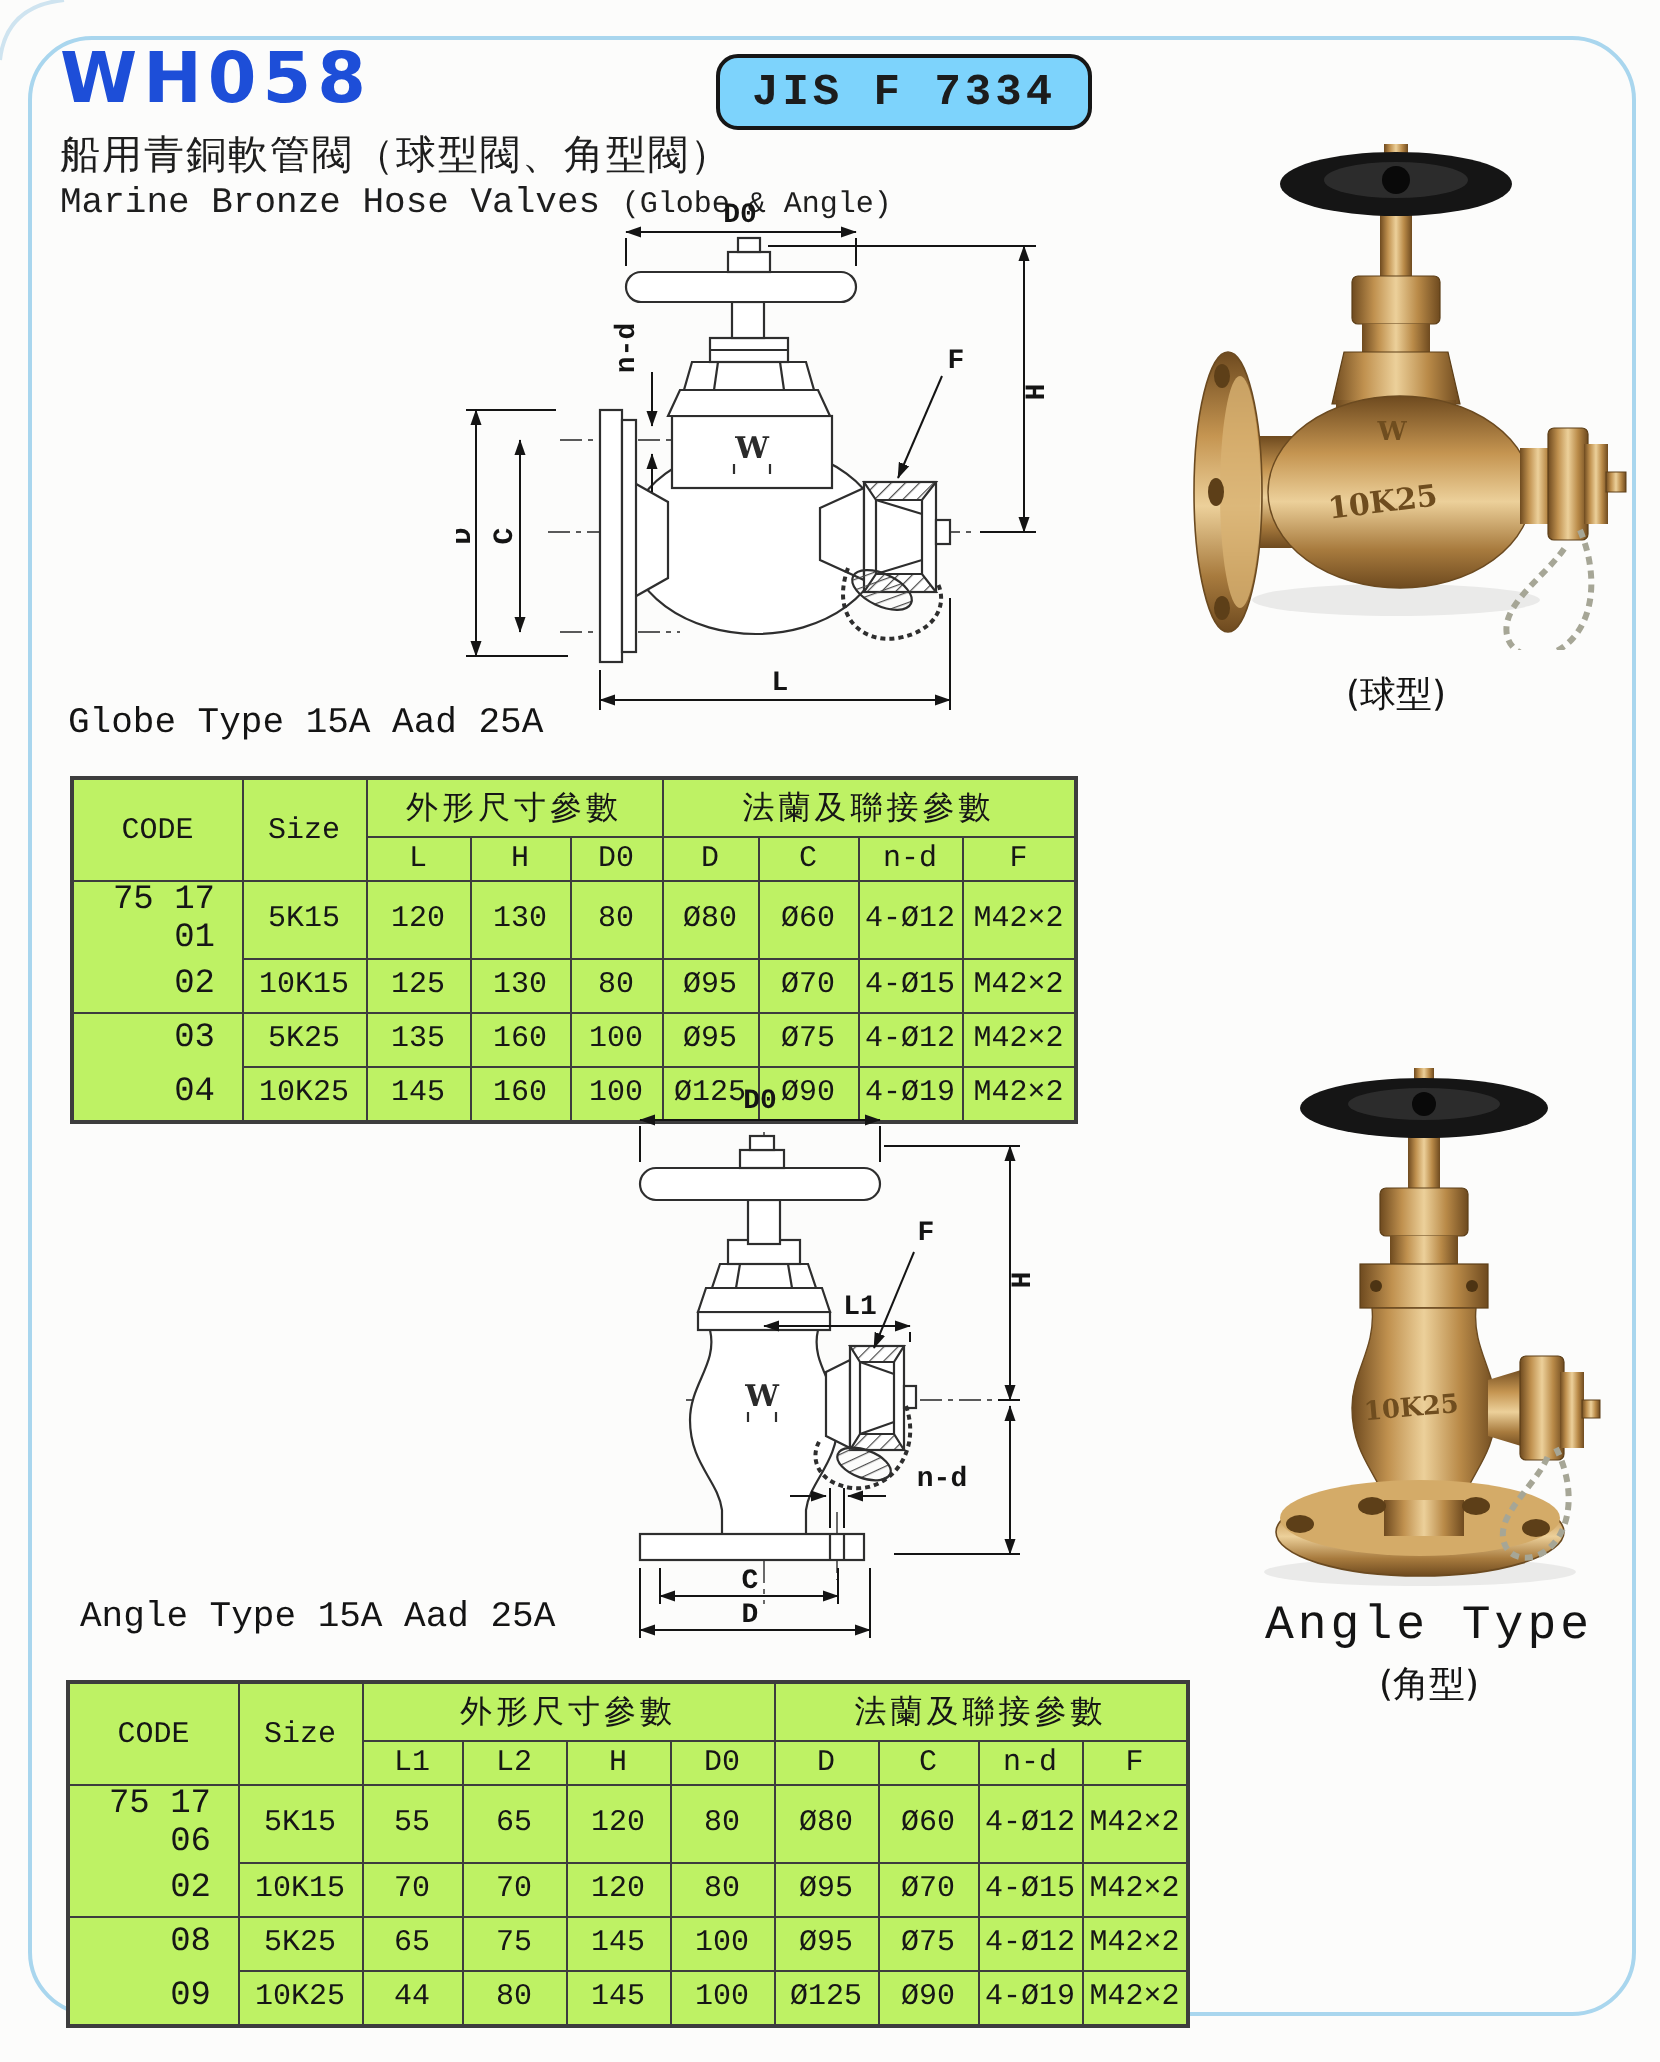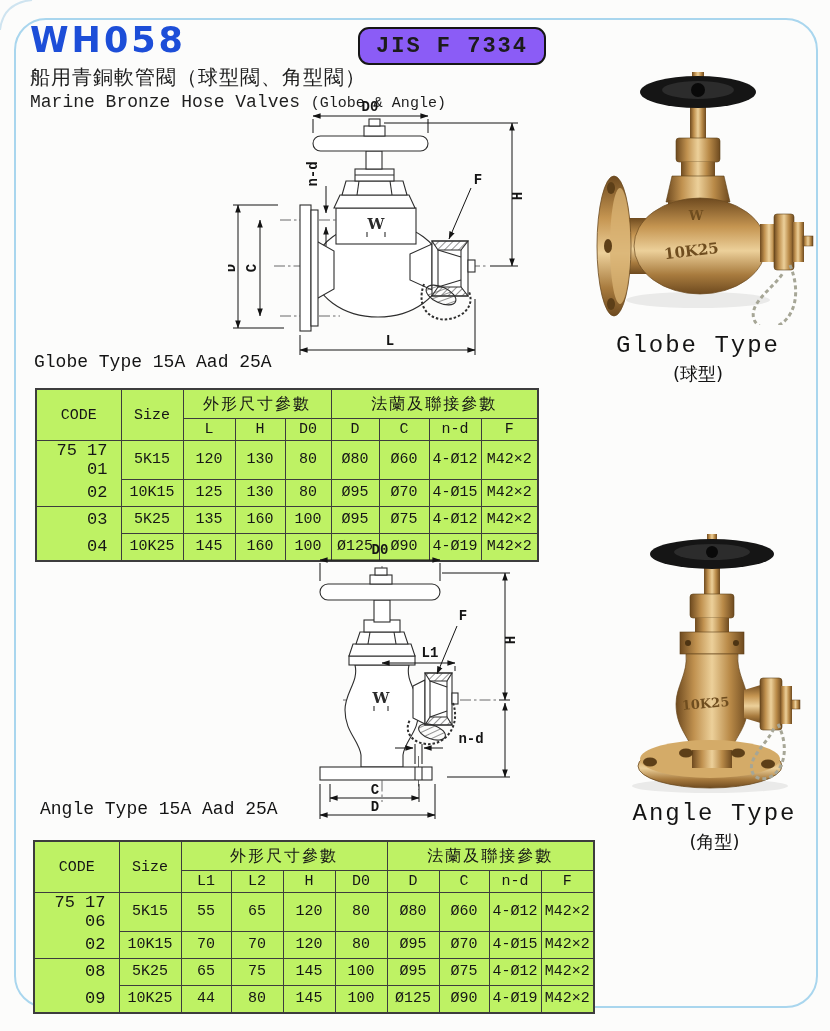--- a/index.html
+++ b/index.html
@@ -9,21 +9,21 @@
   .frame{position:absolute;left:14px;top:18px;width:800px;height:986px;
          border:2px solid #a9d6ee;border-radius:32px;}
   .corner-accent{position:absolute;left:0;top:0;}
   .product-code{left:30px;top:20px;font-family:"DejaVu Sans",sans-serif;font-weight:700;
                 font-size:35px;letter-spacing:3px;color:#1d4ed8;}
   .title-zh{left:30px;top:64px;font-size:20px;letter-spacing:1px;color:#1e1e1e;}
   .title-en{left:30px;top:92px;font-family:"Liberation Mono","DejaVu Sans Mono",monospace;
             font-size:18px;color:#1e1e1e;white-space:nowrap;}
   .title-en .paren{font-size:15px;}
   .badge{left:358px;top:27px;height:34px;padding:0 16px;display:inline-flex;align-items:center;
-         justify-content:center;border:2.5px solid #161616;border-radius:11px;background:#8b5cf6;
+         justify-content:center;border:2.5px solid #161616;border-radius:11px;background:#7dd3fc;
          font-family:"Liberation Mono","DejaVu Sans Mono",monospace;font-weight:700;
          font-size:22px;letter-spacing:2px;}
   .section-label{font-family:"Liberation Mono","DejaVu Sans Mono",monospace;font-size:18px;
                  color:#141414;white-space:nowrap;}
   .photo-caption{text-align:center;font-family:"Liberation Mono","DejaVu Sans Mono",monospace;color:#141414;}
   .photo-caption .en{font-size:24px;letter-spacing:2px;}
   .photo-caption .zh{font-size:18px;margin-top:3px;font-family:"DejaVu Sans",sans-serif;}
   
   table.spec{position:absolute;border-collapse:collapse;table-layout:fixed;background:#bef264;
              border:2px solid #3d3d3d;font-family:"Liberation Mono","DejaVu Sans Mono",monospace;}
@@ -177,21 +177,20 @@
     </g>
     <g>
       <ellipse cx="120" cy="32" rx="58" ry="16" fill="#151515"></ellipse>
       <ellipse cx="120" cy="30" rx="36" ry="9" fill="#2c2c2c"></ellipse>
       <circle cx="120" cy="30" r="7" fill="#090909"></circle>
     </g>
     <text class="cast" x="118" y="160" font-size="13" fill="#6f4d1f" text-anchor="middle">W</text>
     <text class="cast" x="114" y="196" font-size="15" fill="#6f4d1f" text-anchor="middle" transform="rotate(-7 114 196)">10K25</text>
   </svg>
   <div class="abs photo-caption" style="left:578px;top:332px;width:240px">
-    <div class="en">Globe Type</div>
     <div class="zh">(球型)</div>
   </div>
 
   <div class="abs section-label" style="left:34px;top:352px">Globe Type 15A Aad 25A</div>
 
   <table class="spec" style="left:35px;top:388px;width:502px">
     <colgroup>
       <col style="width:85px">
         <col style="width:62px">
         <col style="width:52px">

